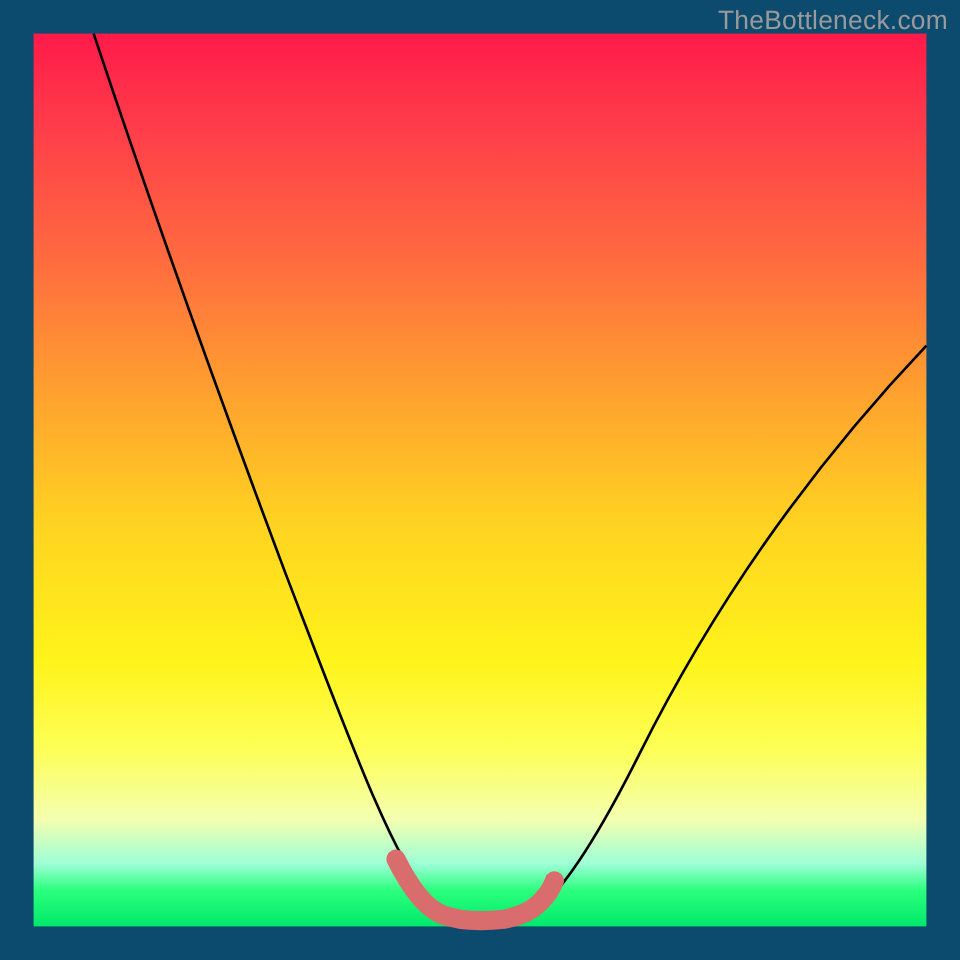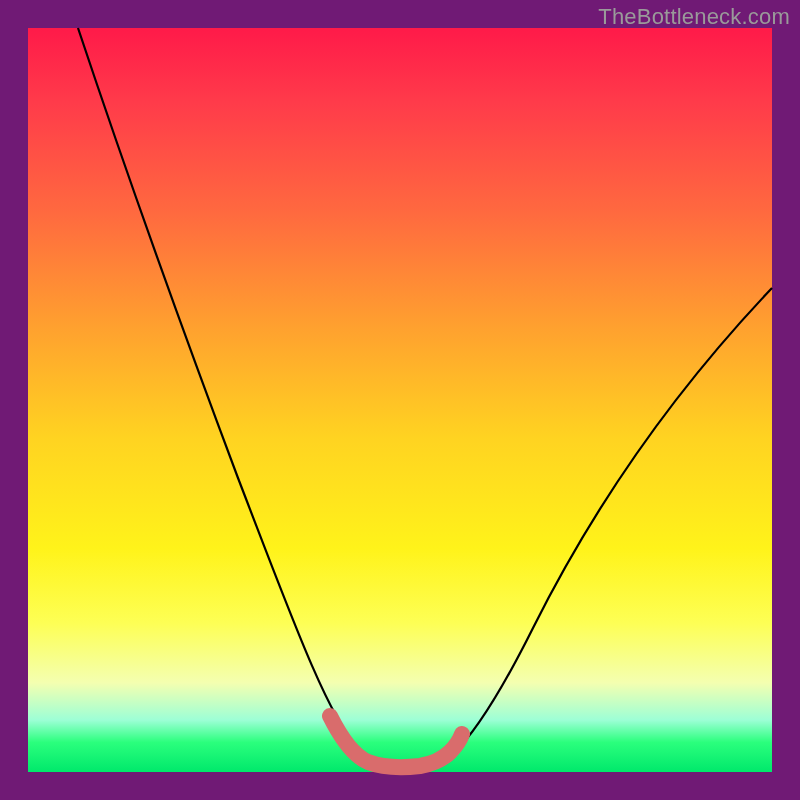--- a/index.html
+++ b/index.html
@@ -9,21 +9,21 @@
     height: 800px;
     background: #000;
     overflow: hidden;
     font-family: Arial, Helvetica, sans-serif;
   }
   .frame {
     position: absolute;
     top: 0; left: 0;
     width: 800px;
     height: 800px;
-    background: #701a75;
+    background: #0c4a6e;
   }
   .plot {
     position: absolute;
     top: 28px;
     left: 28px;
     width: 744px;
     height: 744px;
     background: linear-gradient(
       to bottom,
       #ff1a49 0%,

